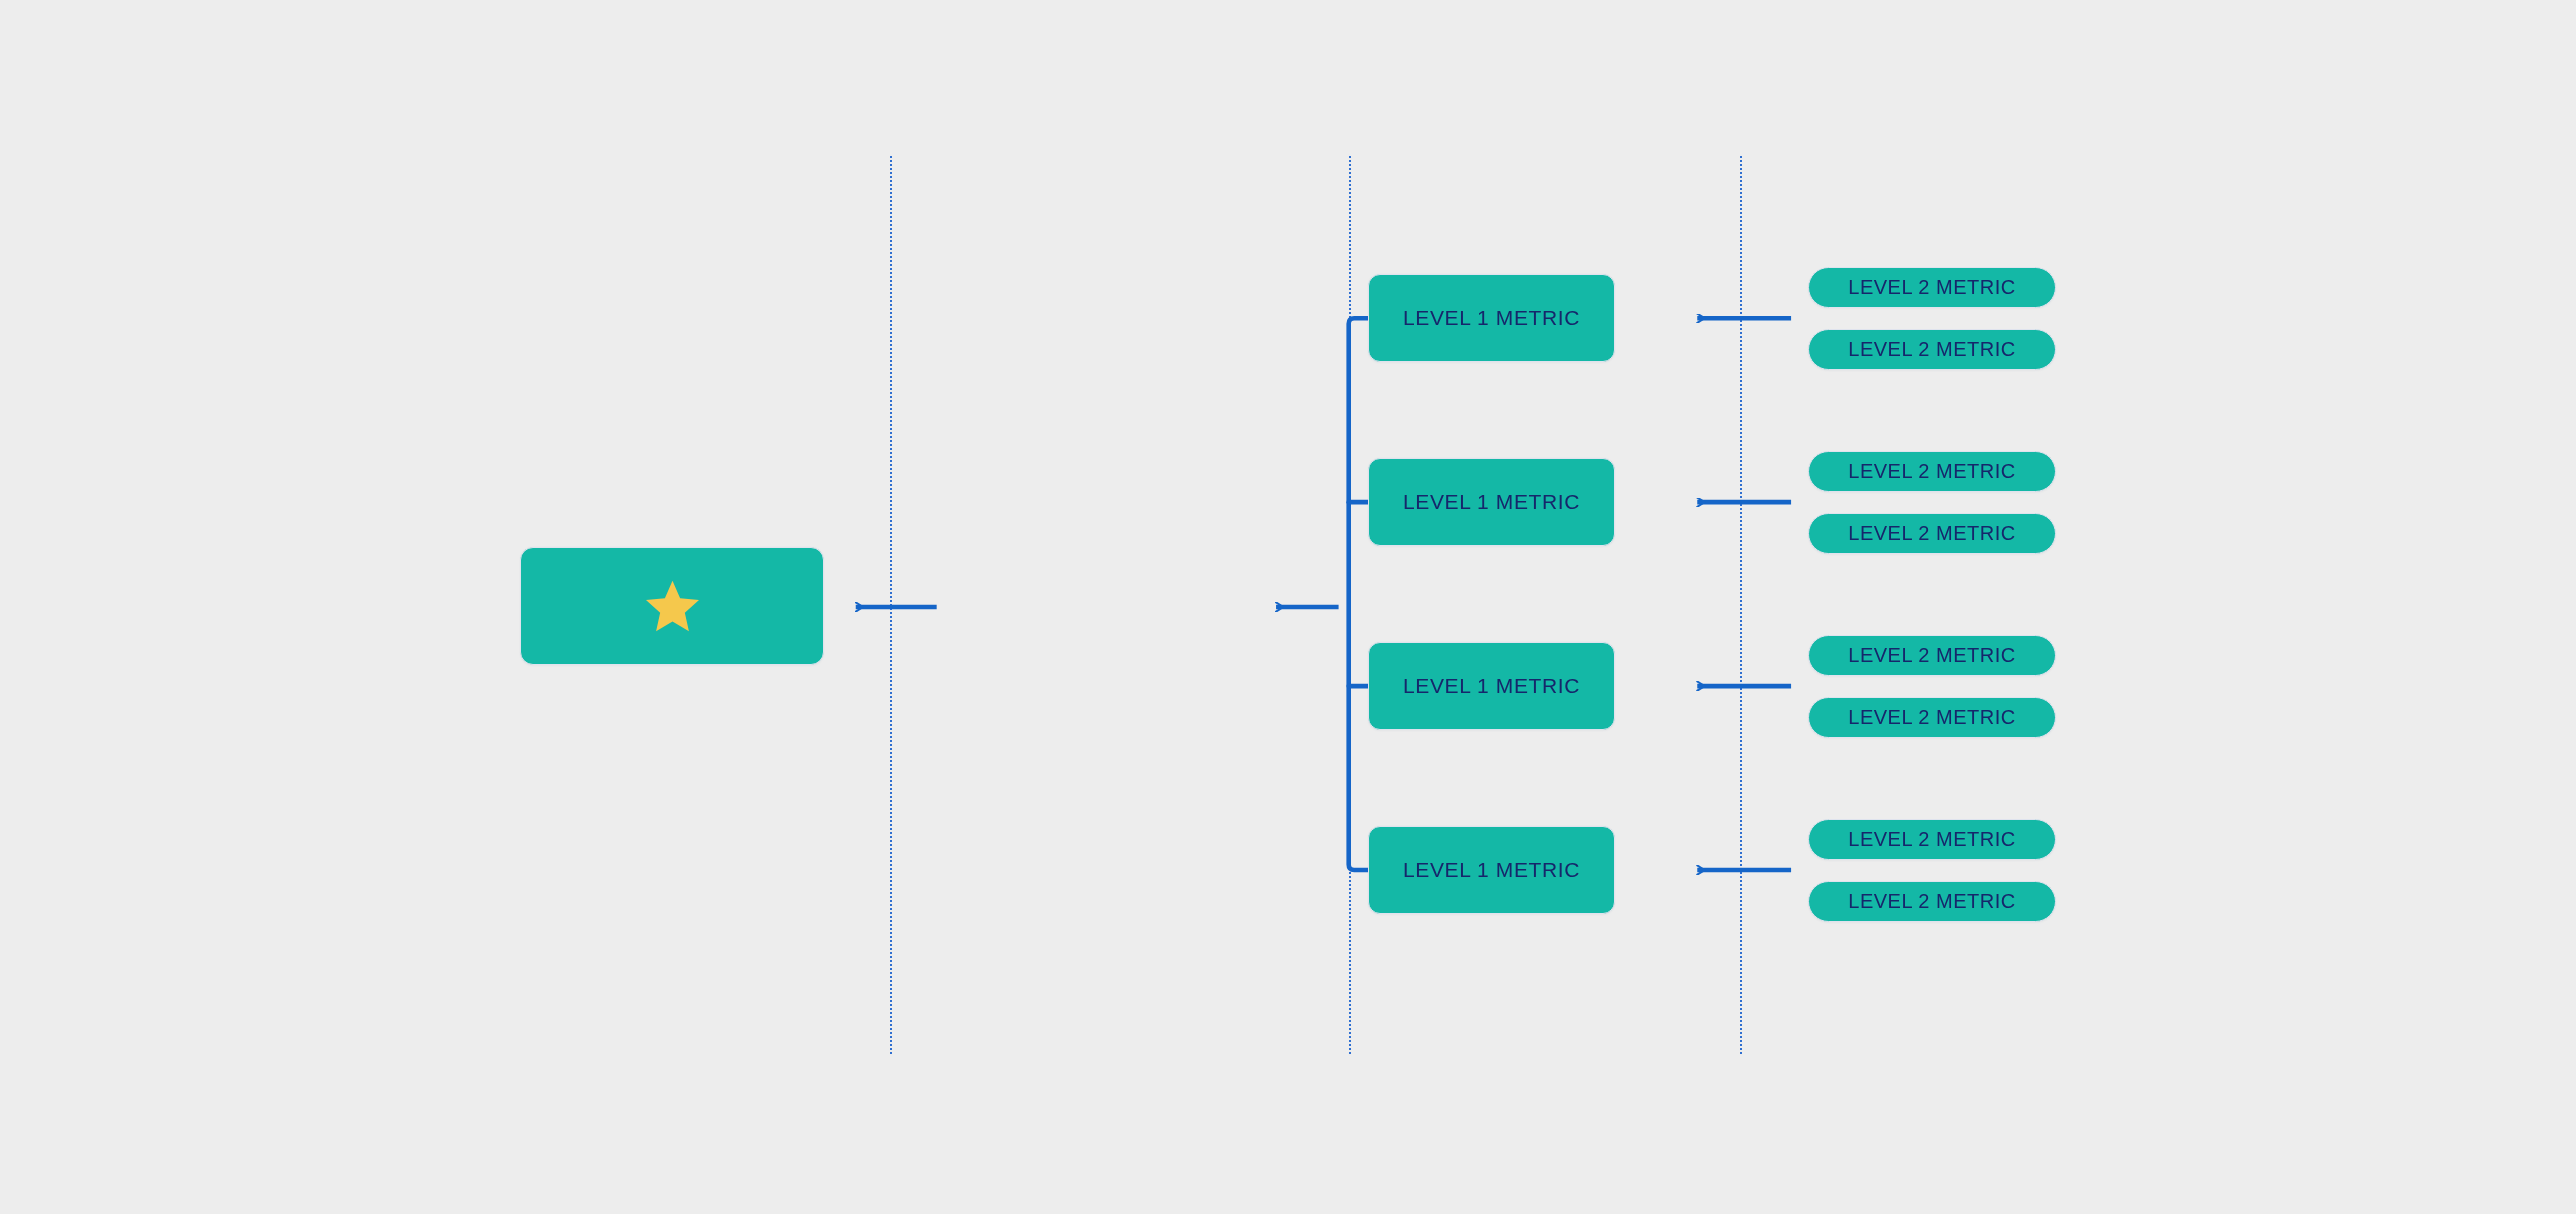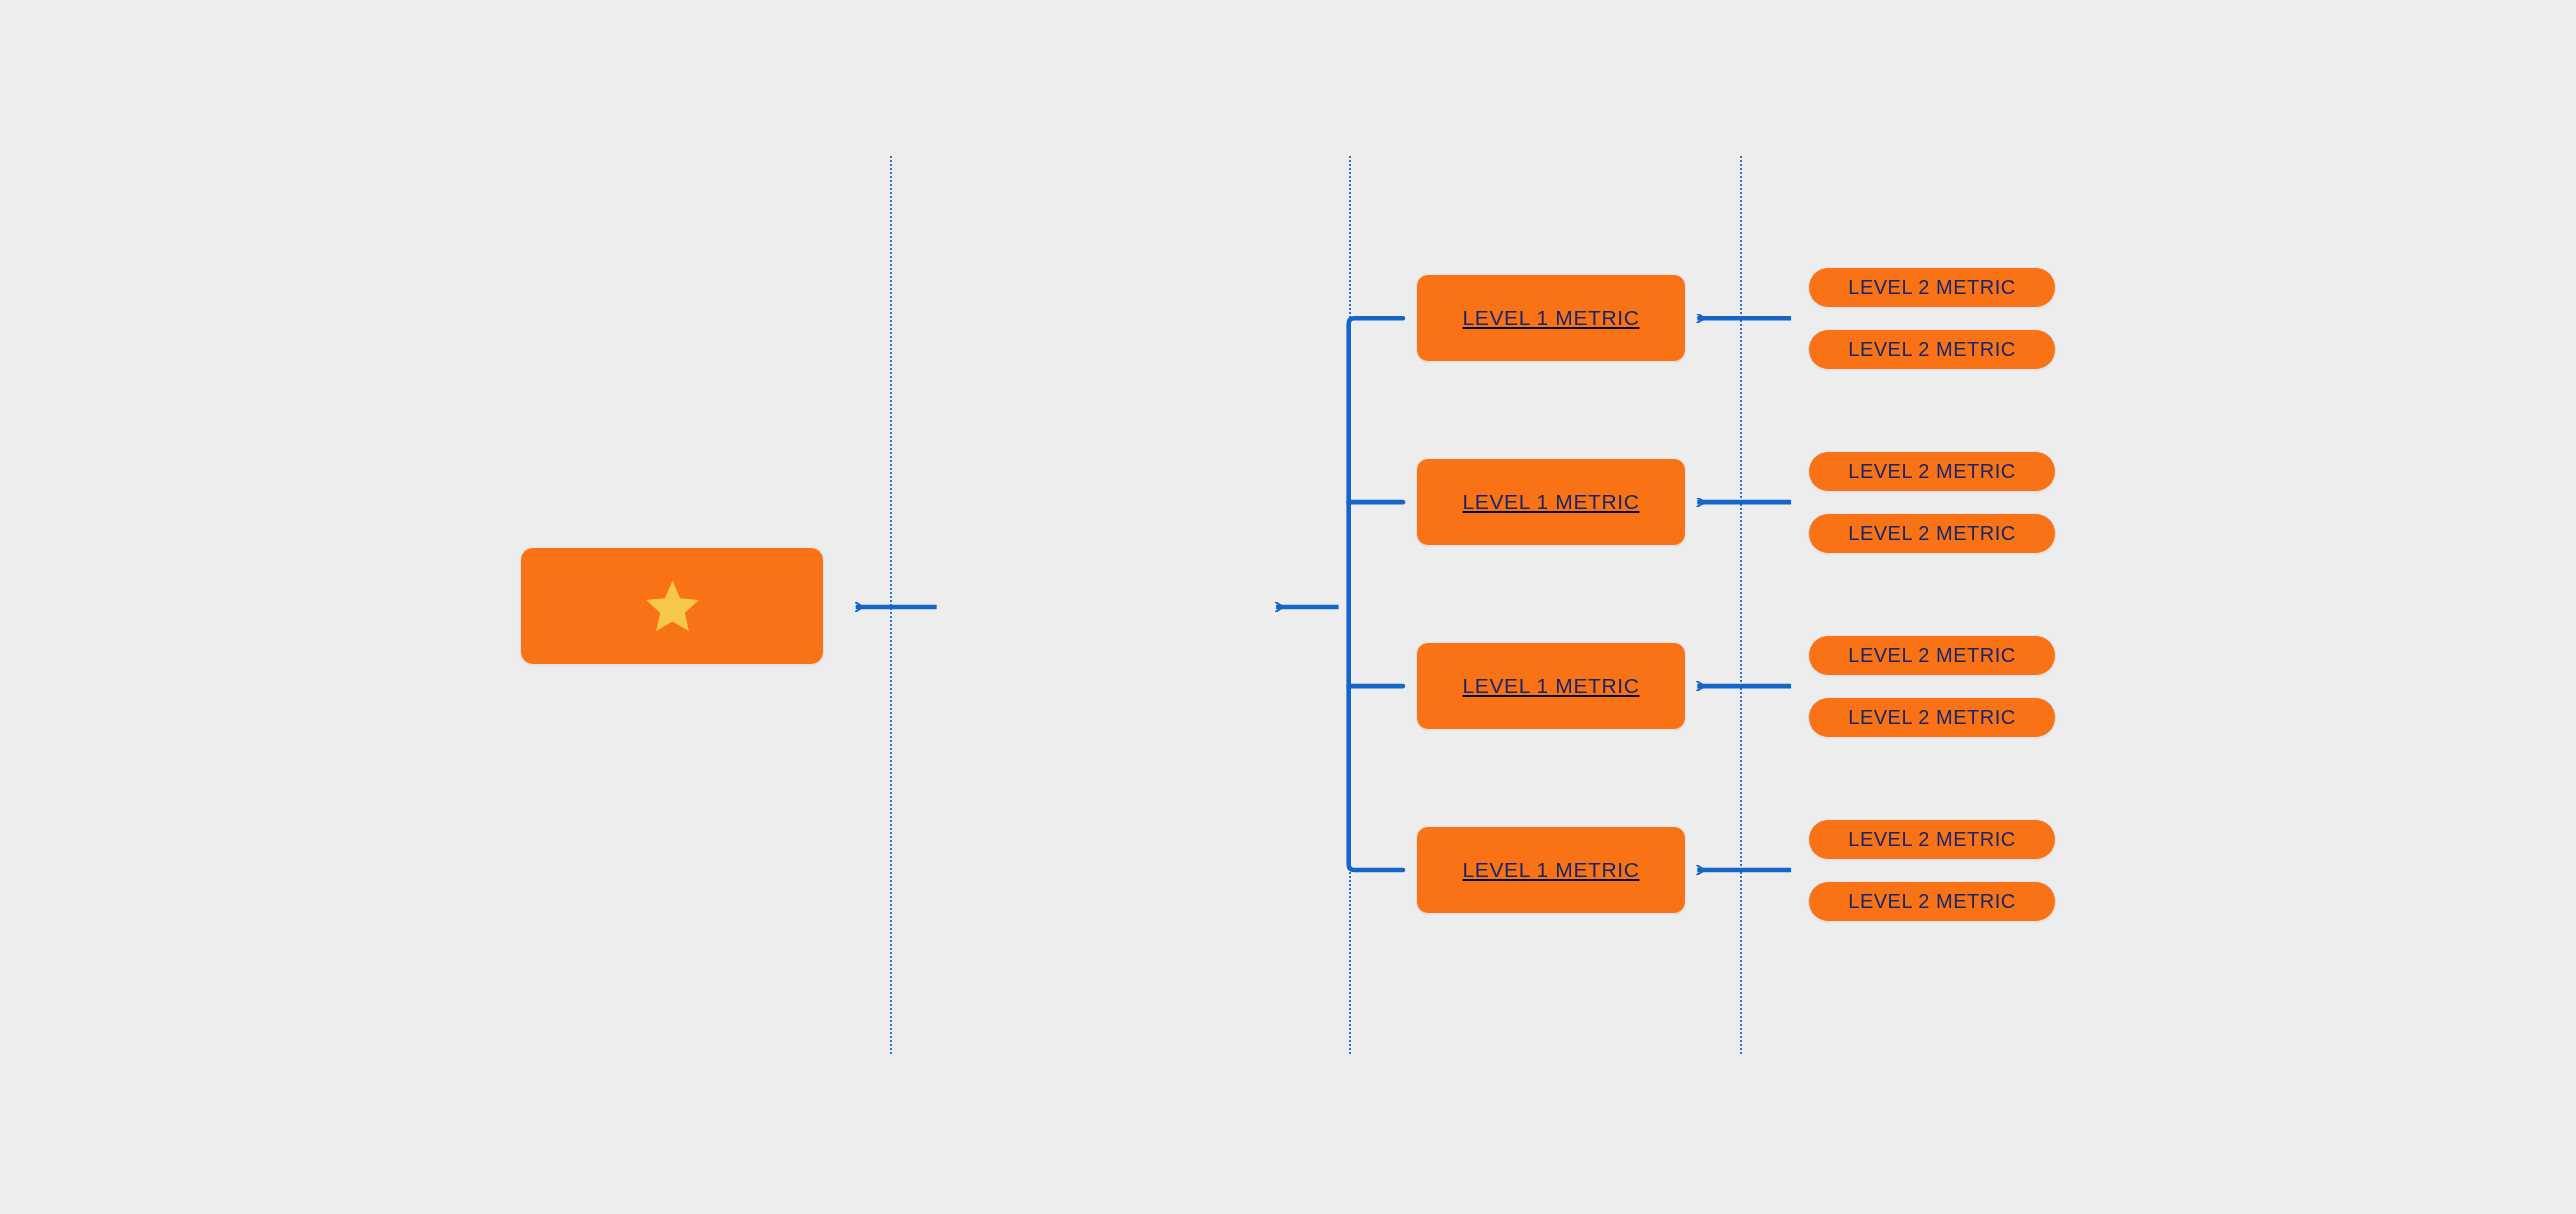--- a/index.html
+++ b/index.html
@@ -27,21 +27,21 @@
     width: 0;
     border-left: 2.8px dotted #2f6fd0;
   }
   #guide-1 { left: 890px; }
   #guide-2 { left: 1349px; }
   #guide-3 { left: 1740px; }
 
   
   .card {
     position: absolute;
-    background: #f97316;
+    background: #14b8a6;
     border: 0.9px solid #dfe3ee;
     border-radius: 13px;
     box-sizing: border-box;
     display: flex;
     align-items: center;
     justify-content: center;
     box-shadow: 0 0.9px 1.8px rgba(60,70,110,0.05);
   }
   .card-label {
     color: #16266b;
@@ -67,25 +67,24 @@
   
   #focus-card {
     left: 954px;
     top: 547px;
     width: 303px;
     height: 118px;
   }
 
   
   .level1-card {
-    left: 1416px;
-    width: 270px;
+    left: 1368px;
+    width: 247px;
     height: 88px;
     border-radius: 12px;
-    text-decoration: underline;
   }
   #l1-0 { top: 274px; }
   #l1-1 { top: 458px; }
   #l1-2 { top: 642px; }
   #l1-3 { top: 826px; }
 
   
   .level2-pill {
     left: 1808px;
     width: 248px;

